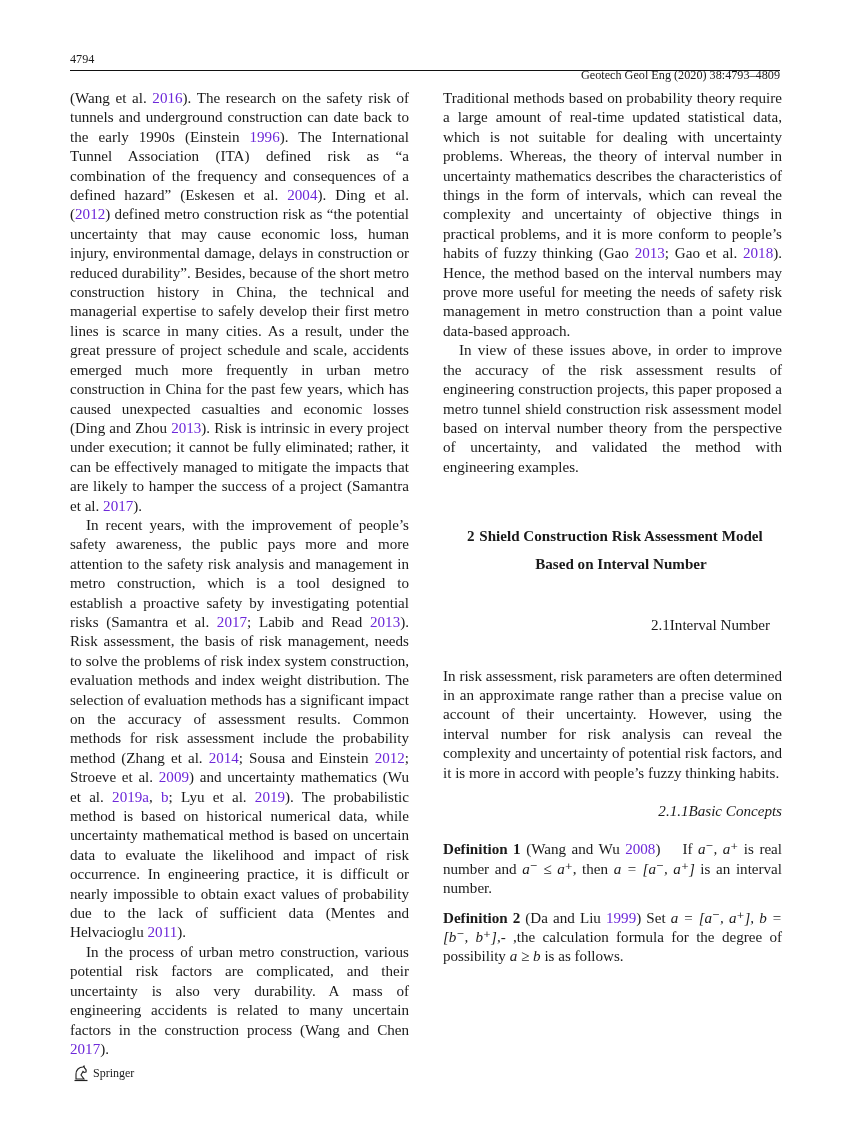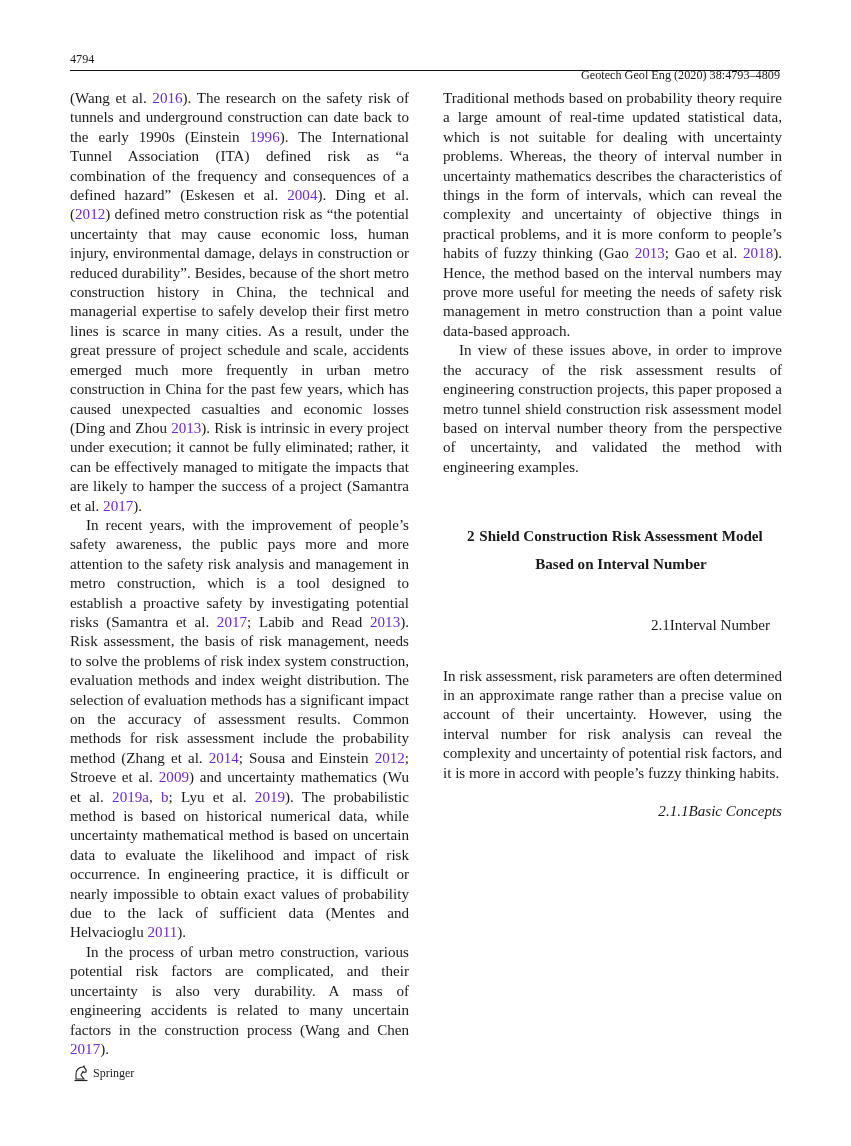--- a/index.html
+++ b/index.html
@@ -81,22 +81,28 @@
   <div style="height:19px"></div>
   <h3 class="subsec" style="font-weight:normal;font-size:15.1px;"><span class="num">2.1</span><span>Interval Number</span></h3>
 
   <div style="height:19px"></div>
   <p>In risk assessment, risk parameters are often determined in an approximate range rather than a precise value on account of their uncertainty. However, using the interval number for risk analysis can reveal the complexity and uncertainty of potential risk factors, and it is more in accord with people’s fuzzy thinking habits.</p>
 
   <div style="height:19px"></div>
   <h4 class="subsubsec" style="font-weight:normal;font-size:15.1px;"><span class="num">2.1.1</span><span>Basic Concepts</span></h4>
 
   <div style="height:19px"></div>
+  <p>
+    <span class="def-label">Definition 1</span><span> (Wang and Wu </span><a class="cite">2008</a><span style="white-space:pre">)    If </span><span class="math">a⁻, a⁺</span><span> is real number and </span><span class="math">a⁻ ≤ a⁺</span><span>, then </span><span class="math">a = [a⁻, a⁺]</span><span> is an interval number.</span>
+  </p>
 
   <div style="height:10px"></div>
+  <p>
+    <span class="def-label">Definition 2</span><span> (Da and Liu </span><a class="cite">1999</a><span>) Set </span><span class="math">a = [a⁻, a⁺], b = [b⁻, b⁺]</span><span>,- ,the calculation formula for the degree of possibility </span><span class="math">a ≥ b</span><span> is as follows.</span>
+  </p>
 </div>
 
 <div class="footer">
   <span>
     <svg width="18" height="18" viewBox="0 0 18 18">
       <path d="M4 15 L4 10 C4 6 7 3 11 3 L12 2 L12.5 4 C14 5 14.5 6.5 14 8 L12 8.5 L11 7.5 L9 11 L12 15 Z" fill="none" stroke="#222" stroke-width="1.1"></path>
       <line x1="2.5" y1="16.5" x2="15.5" y2="16.5" stroke="#222" stroke-width="1.2"></line>
     </svg>
   </span>
   <span>Springer</span>

